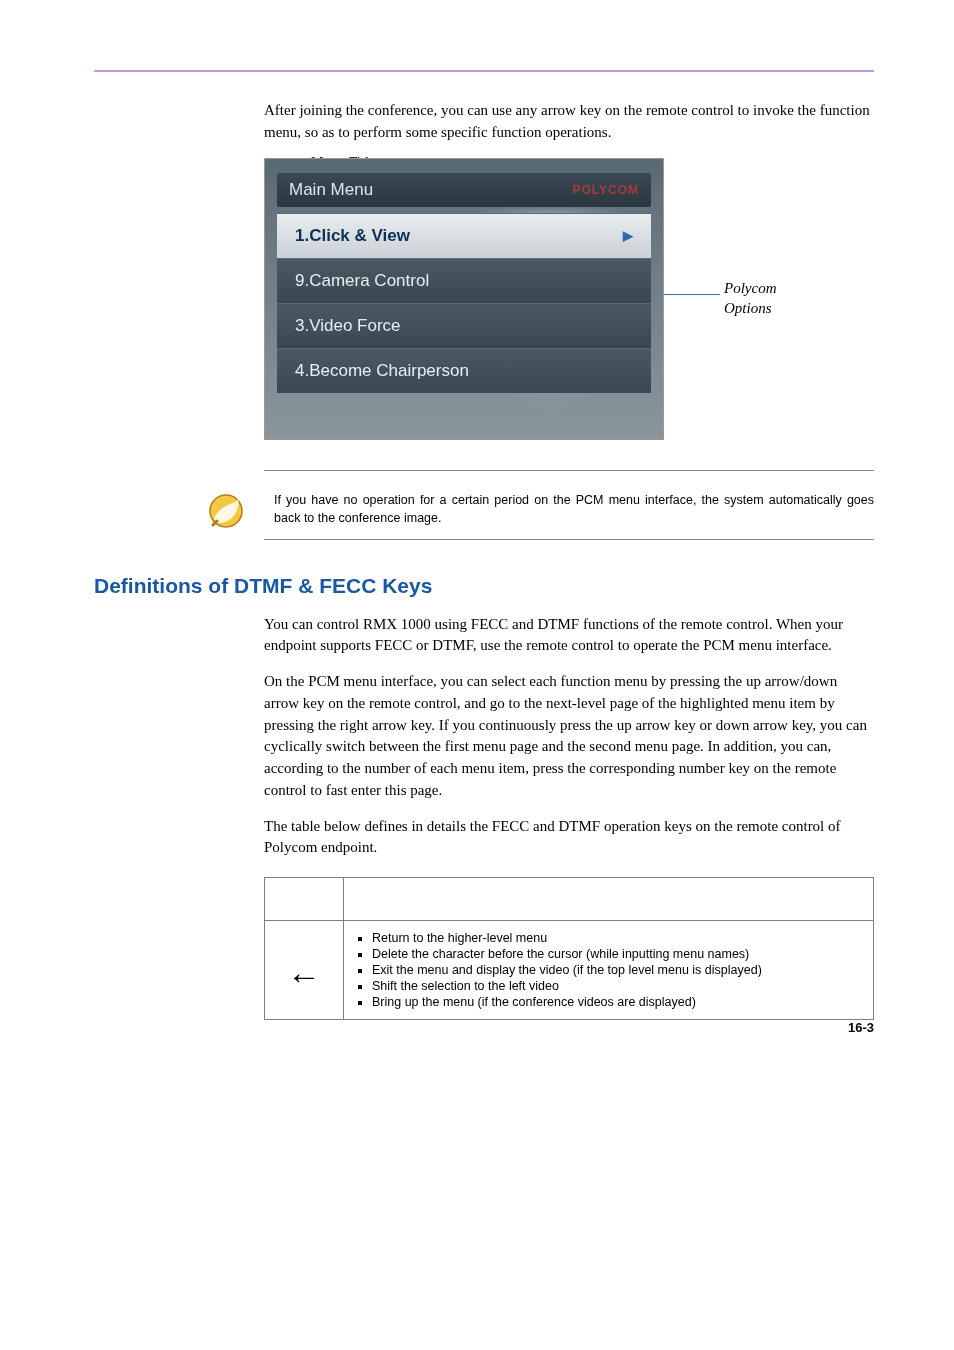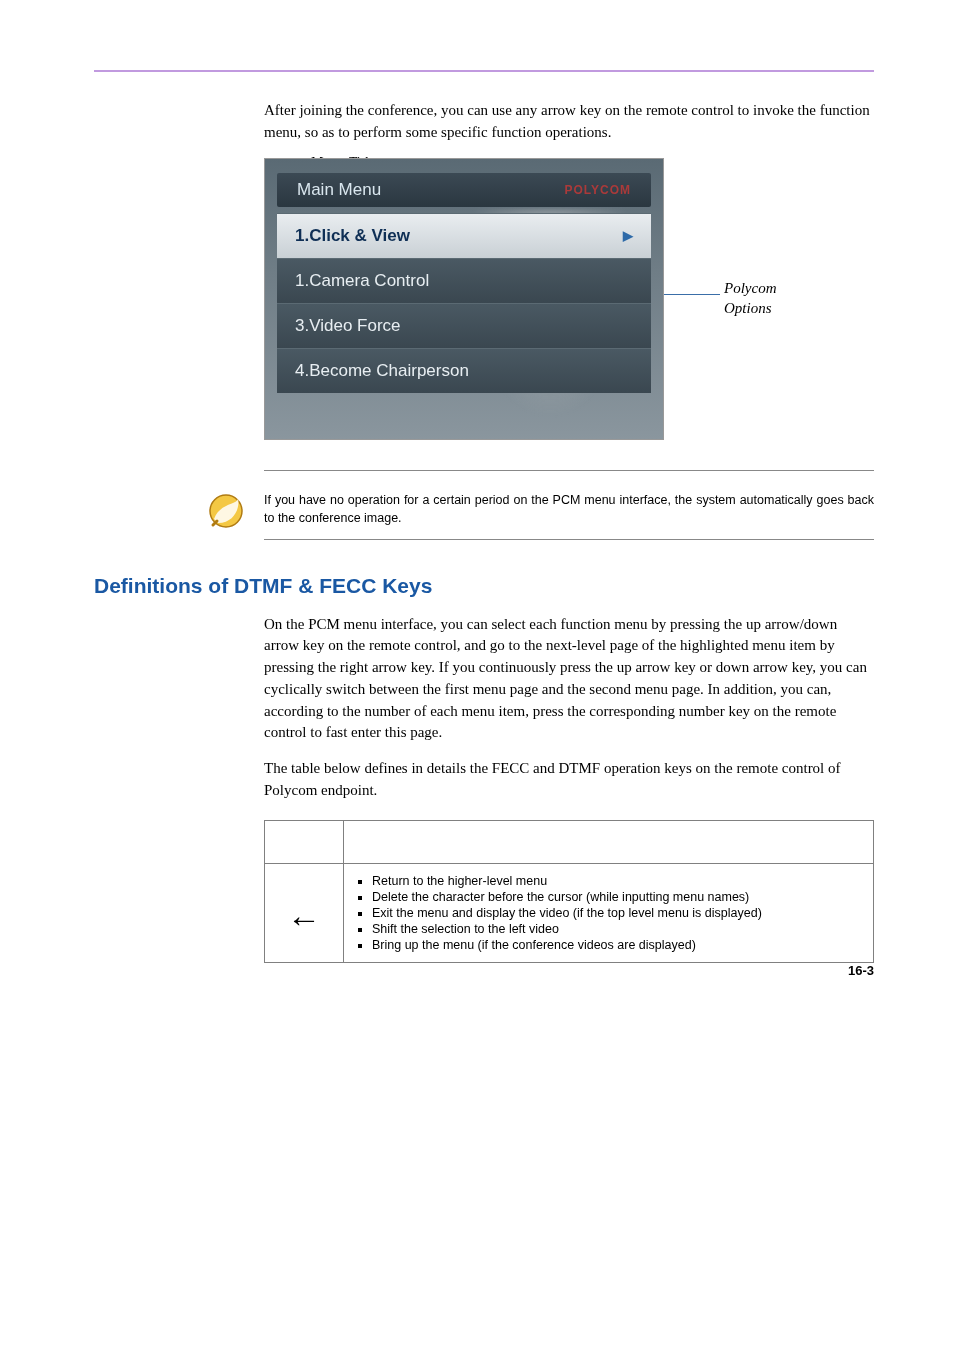--- a/index.html
+++ b/index.html
@@ -70,21 +70,21 @@
     filter: blur(2px);
   }
   .ss-title-bar {
     position: absolute;
     left: 12px; right: 12px; top: 14px; height: 34px;
     background: linear-gradient(#3b4954, #2a3740);
     border-radius: 2px;
     display: flex;
     align-items: center;
     justify-content: space-between;
-    padding: 0 20px;
+    padding: 0 12px;
     box-sizing: border-box;
   }
   .ss-title {
     color: #d9e6ee;
     font-size: 17px;
     font-family: Arial, sans-serif;
   }
   .ss-logo {
     color: #aa3a3a;
     font-size: 12px;
@@ -126,21 +126,21 @@
     line-height: 1.35;
   }
   .tick-horz {
     position: absolute;
     left: 400px; top: 136px; width: 56px; height: 1px;
     background: #3a6ea8;
   }
   .note-row {
     display: flex;
     align-items: flex-start;
-    gap: 18px;
+    gap: 28px;
     margin: 20px 0 8px 0;
   }
   .note-icon {
     width: 40px; height: 40px; flex: 0 0 40px;
     margin-left: -58px;
     position: relative;
   }
   .note-icon svg { width: 40px; height: 40px; }
   .note-text {
     font-family: Arial, sans-serif;
@@ -218,21 +218,21 @@
         <div class="ss-title-bar">
           <span class="ss-title">Main Menu</span>
           <span class="ss-logo">POLYCOM</span>
         </div>
         <div class="ss-items">
           <div class="ss-item selected">
             <span>1.Click &amp; View</span>
             <span class="ss-arrow">▶</span>
           </div>
           <div class="ss-item">
-            <span>1.Camera Control</span>
+            <span>9.Camera Control</span>
           </div>
           <div class="ss-item">
             <span>3.Video Force</span>
           </div>
           <div class="ss-item">
             <span>4.Become Chairperson</span>
           </div>
         </div>
       </div>
 
@@ -253,20 +253,21 @@
         </svg>
       </div>
       <div class="note-text">If you have no operation for a certain period on the PCM menu interface, the system automatically goes back to the conference image.</div>
     </div>
     <hr class="note-sep">
   </div>
 
   <h2 class="h2">Definitions of DTMF &amp; FECC Keys</h2>
 
   <div class="body-col">
+    <p class="body-text">You can control RMX 1000 using FECC and DTMF functions of the remote control. When your endpoint supports FECC or DTMF, use the remote control to operate the PCM menu interface.</p>
     <p class="body-text">On the PCM menu interface, you can select each function menu by pressing the up arrow/down arrow key on the remote control, and go to the next-level page of the highlighted menu item by pressing the right arrow key. If you continuously press the up arrow key or down arrow key, you can cyclically switch between the first menu page and the second menu page. In addition, you can, according to the number of each menu item, press the corresponding number key on the remote control to fast enter this page.</p>
     <p class="body-text">The table below defines in details the FECC and DTMF operation keys on the remote control of Polycom endpoint.</p>
 
     <table class="keytable">
       <tbody>
           <tr>
         <th class="col1"></th>
         <th></th>
       </tr>
       <tr>

